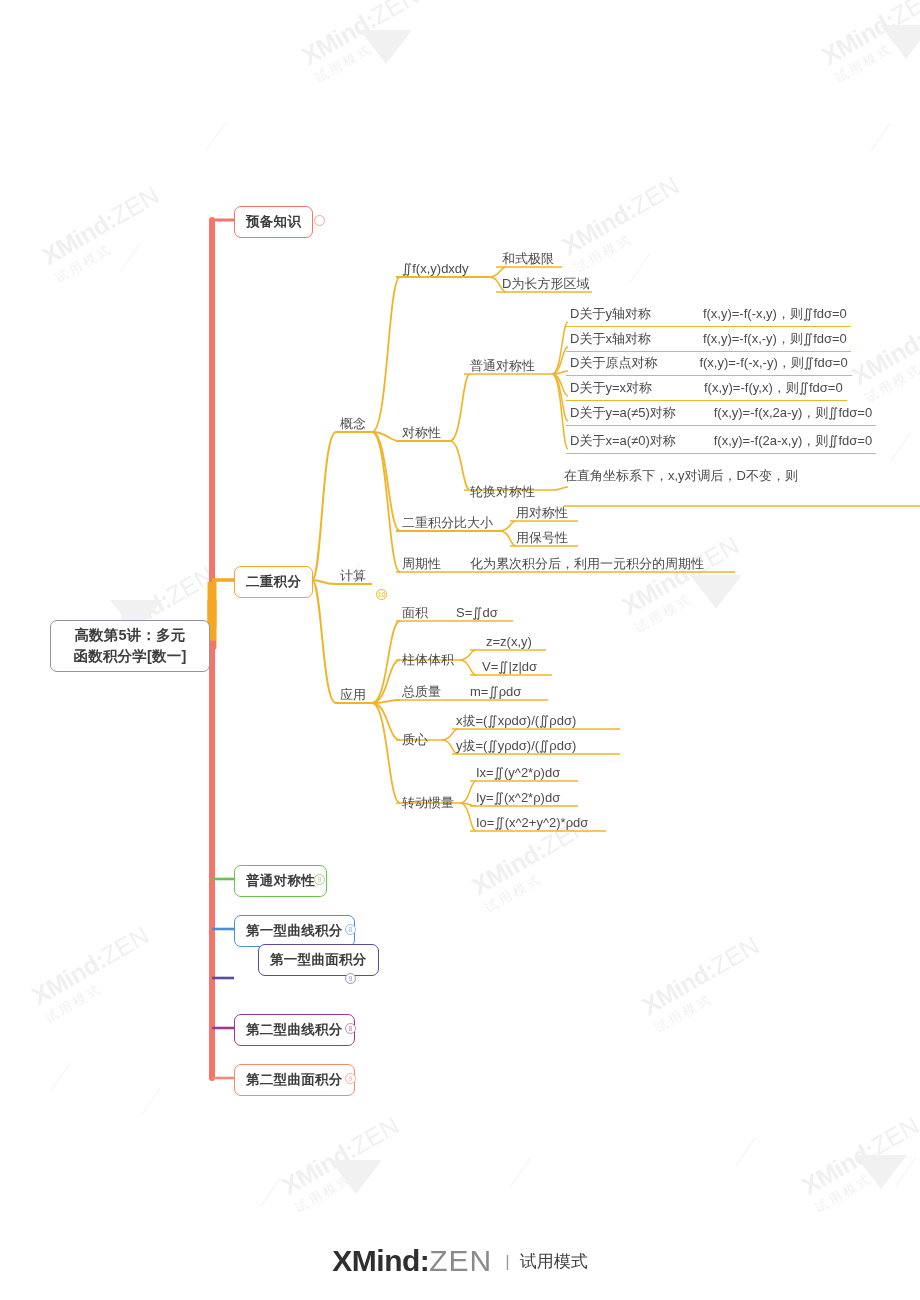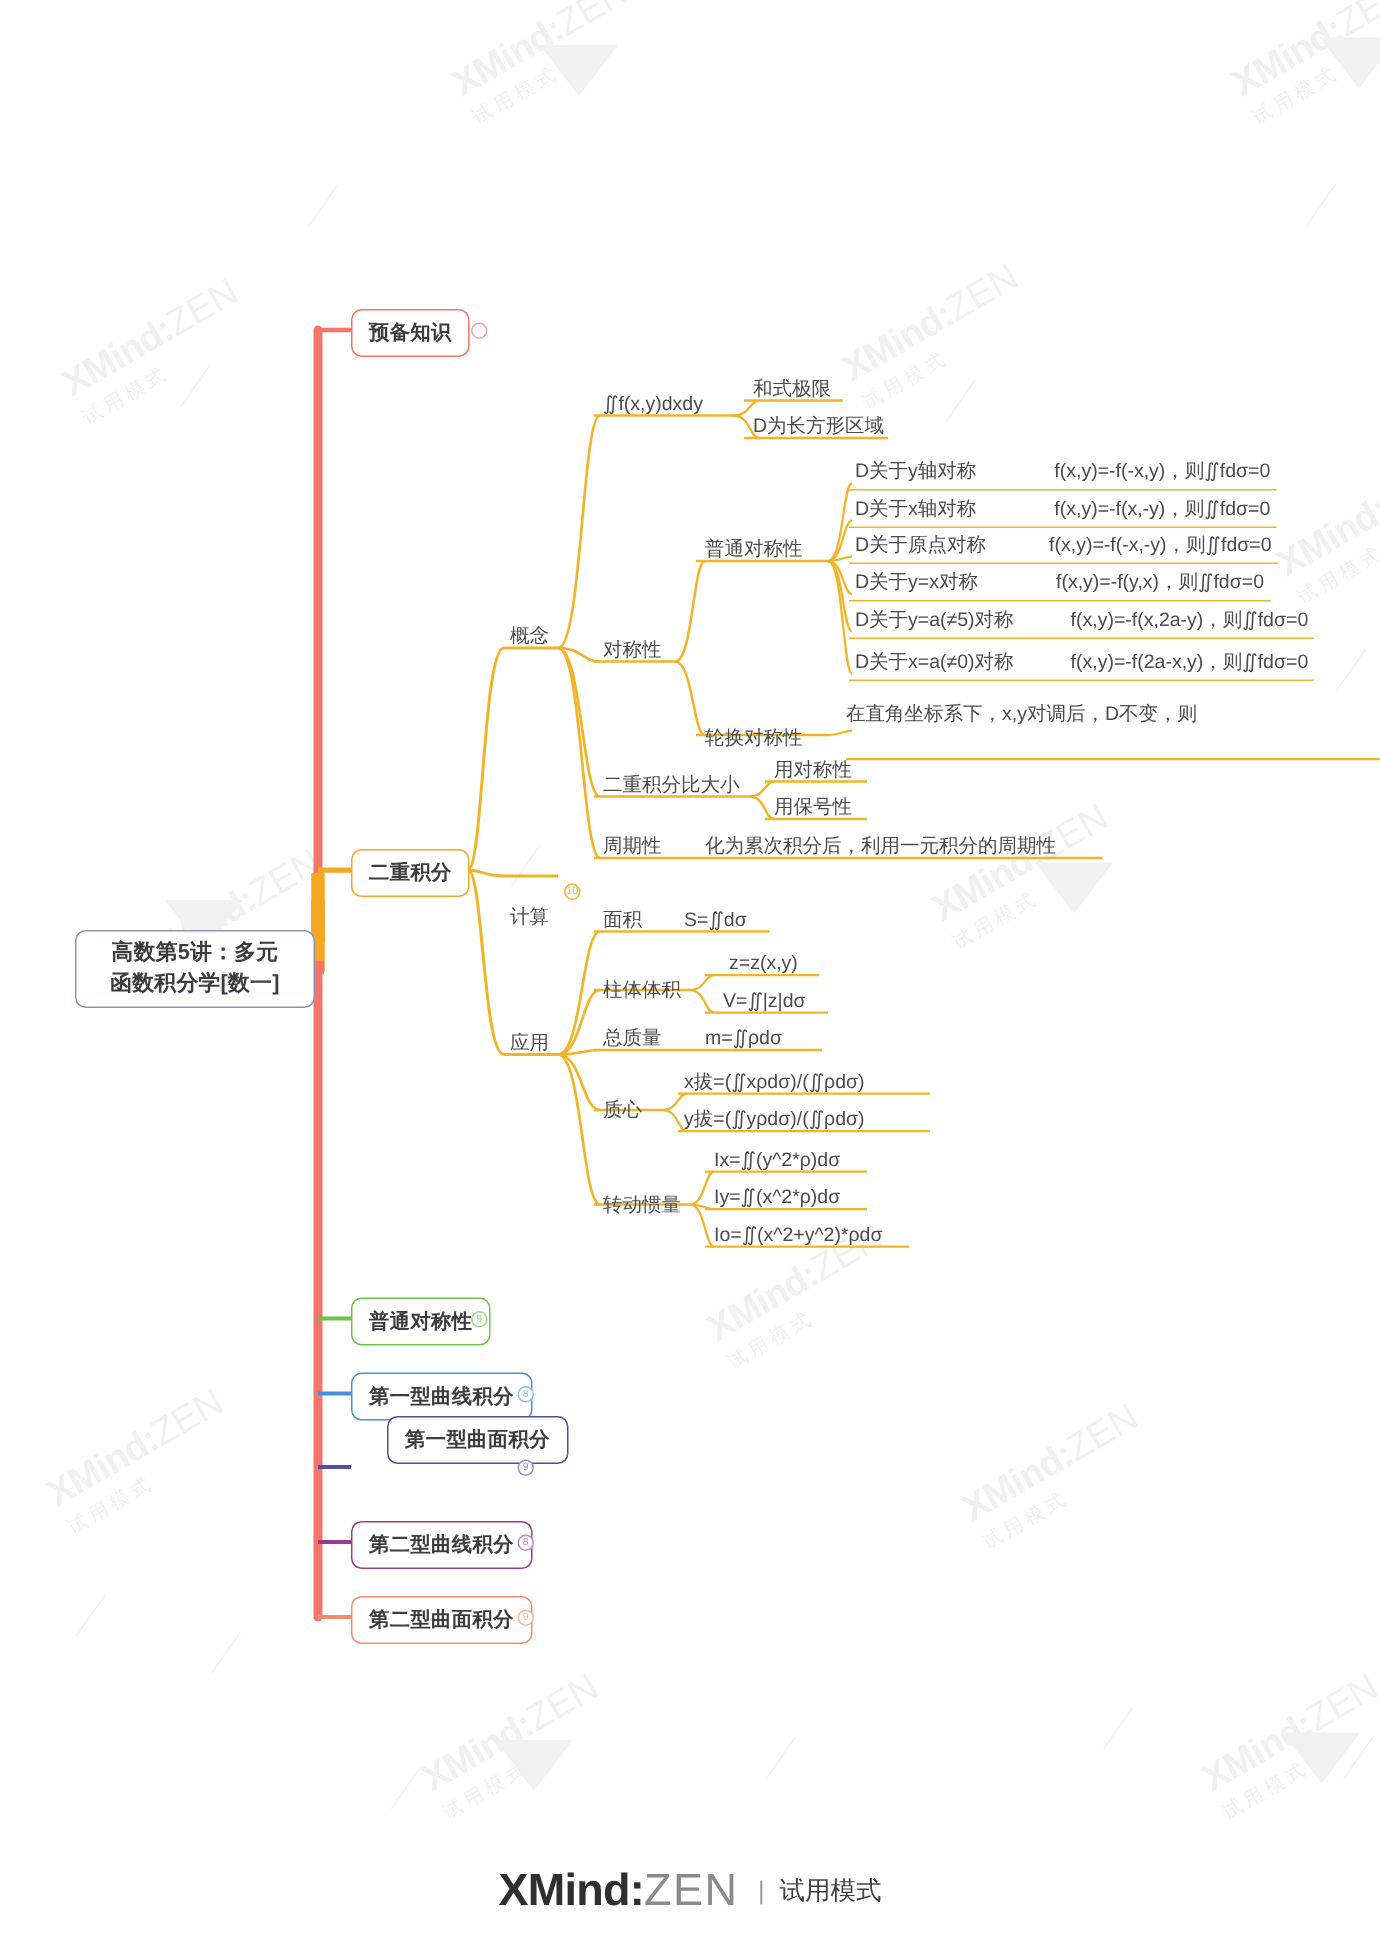--- a/index.html
+++ b/index.html
@@ -303,21 +303,21 @@
   </div>
   <div class="badge" style="left:345px; top:1023px; border-color:#c488bd; color:#c488bd;">8</div>
 
   <div class="node branch-node" style="left:234px; top:1064px; border-color:#f58a6f;">
     <span>第二型曲面积分</span>
   </div>
   <div class="badge" style="left:345px; top:1073px; border-color:#f7b2a0; color:#f7b2a0;">9</div>
 
   <div class="node u-node plain" style="left:336px; top:414px;">概念</div>
 
-  <div class="node u-node plain" style="left:336px; top:566px;margin-top:35px;">计算</div>
+  <div class="node u-node plain" style="left:336px; top:566px;">计算</div>
   <div class="badge" style="left:376px; top:589px; border-color:#f0b429; color:#f0b429;">10</div>
 
   <div class="node u-node plain" style="left:336px; top:685px;">应用</div>
 
   <div class="node u-node plain" style="left:398px; top:259px;">∬f(x,y)dxdy</div>
   <div class="node u-node plain" style="left:498px; top:249px;">和式极限</div>
   <div class="node u-node plain" style="left:498px; top:274px;">D为长方形区域</div>
 
   <div class="node u-node plain" style="left:398px; top:423px;">对称性</div>
 

